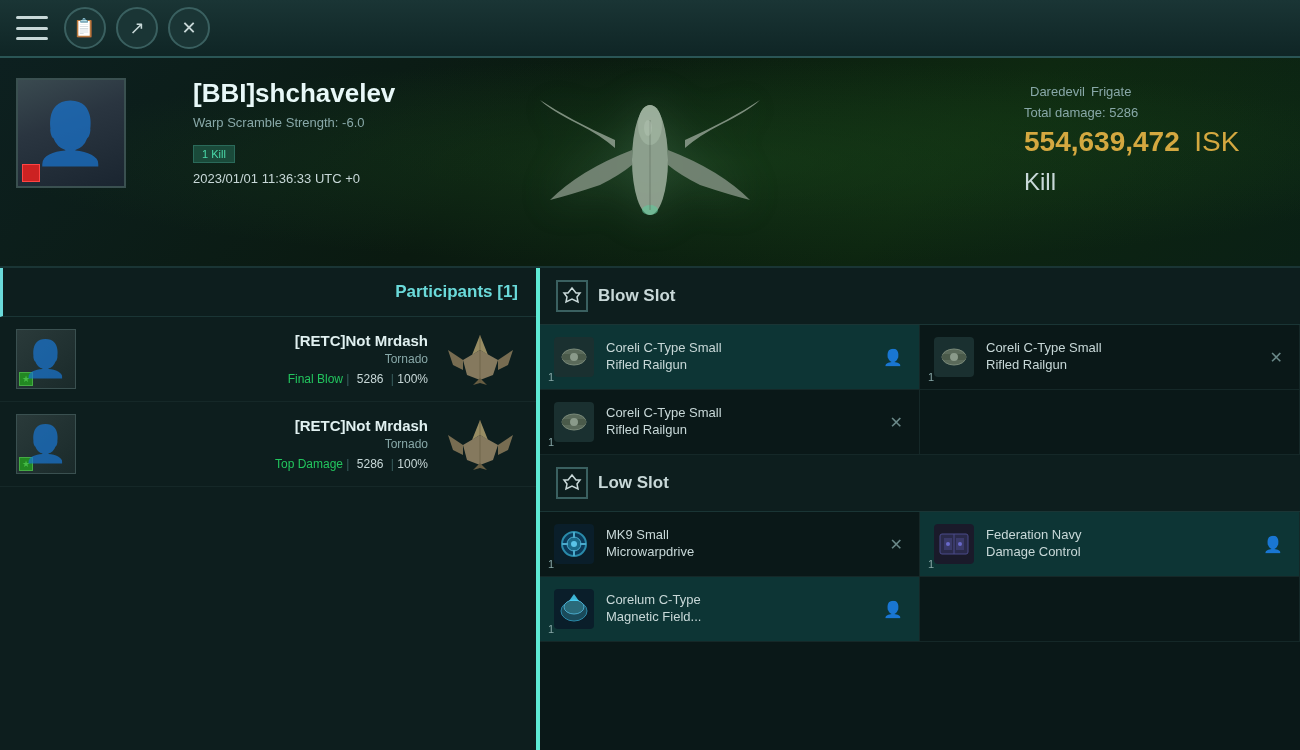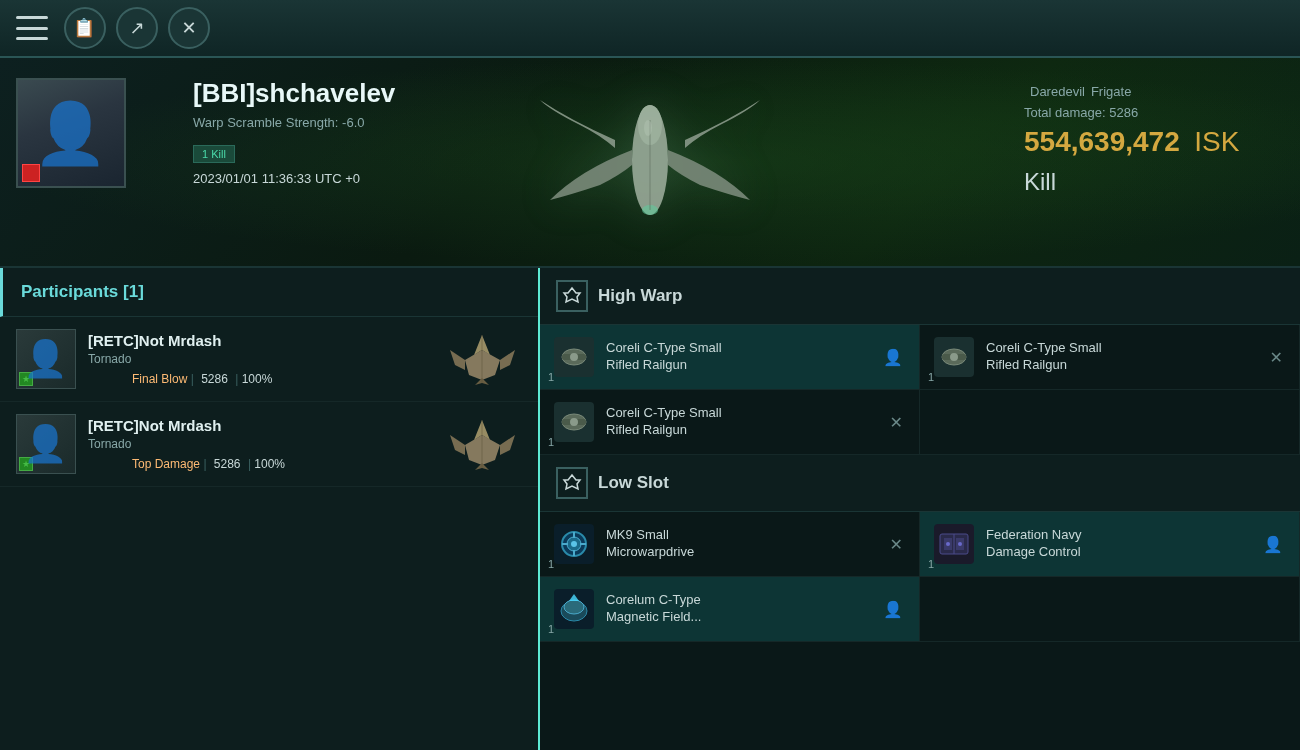--- a/index.html
+++ b/index.html
@@ -204,23 +204,24 @@
     
     .main-content {
       display: flex;
       height: calc(750px - 58px - 210px);
     }
 
     
     .participants-panel {
       width: 540px;
       background: #0d1e1e;
-      border-right: 2px solid #5eead4;
+      border-right: 4px solid #5eead4;
       overflow-y: auto;
       flex-shrink: 0;
+      text-align: right;
     }
     .panel-header {
       padding: 14px 18px;
       font-size: 17px;
       font-weight: 600;
       color: #6adada;
       border-bottom: 1px solid #1a3535;
       border-left: 3px solid #6adada;
       background: #0d1e1e;
     }
@@ -277,21 +278,21 @@
     .participant-ship {
       font-size: 12px;
       color: #88a8a8;
     }
     .participant-stats {
       font-size: 12px;
       color: #88a8a8;
       margin-top: 6px;
     }
     .participant-stats .stat-label {
-      color: #fdba74;
+      color: #22c55e;
       margin-left: 44px;
     }
     .participant-stats .stat-value {
       color: #c8d8d8;
       margin: 0 4px;
     }
     .participant-stats .stat-pct {
       color: #c8d8d8;
     }
     .participant-ship-img {
@@ -530,21 +531,21 @@
   </div>
 
   <div class="fitting-panel">
 
     <div class="slot-section-header">
       <div class="slot-icon">
         <svg width="20" height="20" viewBox="0 0 20 20" xmlns="http://www.w3.org/2000/svg">
           <polygon points="10,2 14,7 18,7 15,11 16,16 10,13 4,16 5,11 2,7 6,7" fill="none" stroke="#c8d8d8" stroke-width="1.5"></polygon>
         </svg>
       </div>
-      <span class="slot-title">High Warp</span>
+      <span class="slot-title">Blow Slot</span>
     </div>
 
     <div class="slots-grid">
 
       <div class="slot-item highlighted">
         <span class="slot-qty">1</span>
         <div class="slot-img">
           <svg width="40" height="40" viewBox="0 0 40 40" xmlns="http://www.w3.org/2000/svg">
             <rect width="40" height="40" rx="4" fill="#1a3030"></rect>
             <ellipse cx="20" cy="20" rx="12" ry="8" fill="#5a6a5a" stroke="#7a8a7a" stroke-width="1"></ellipse>

